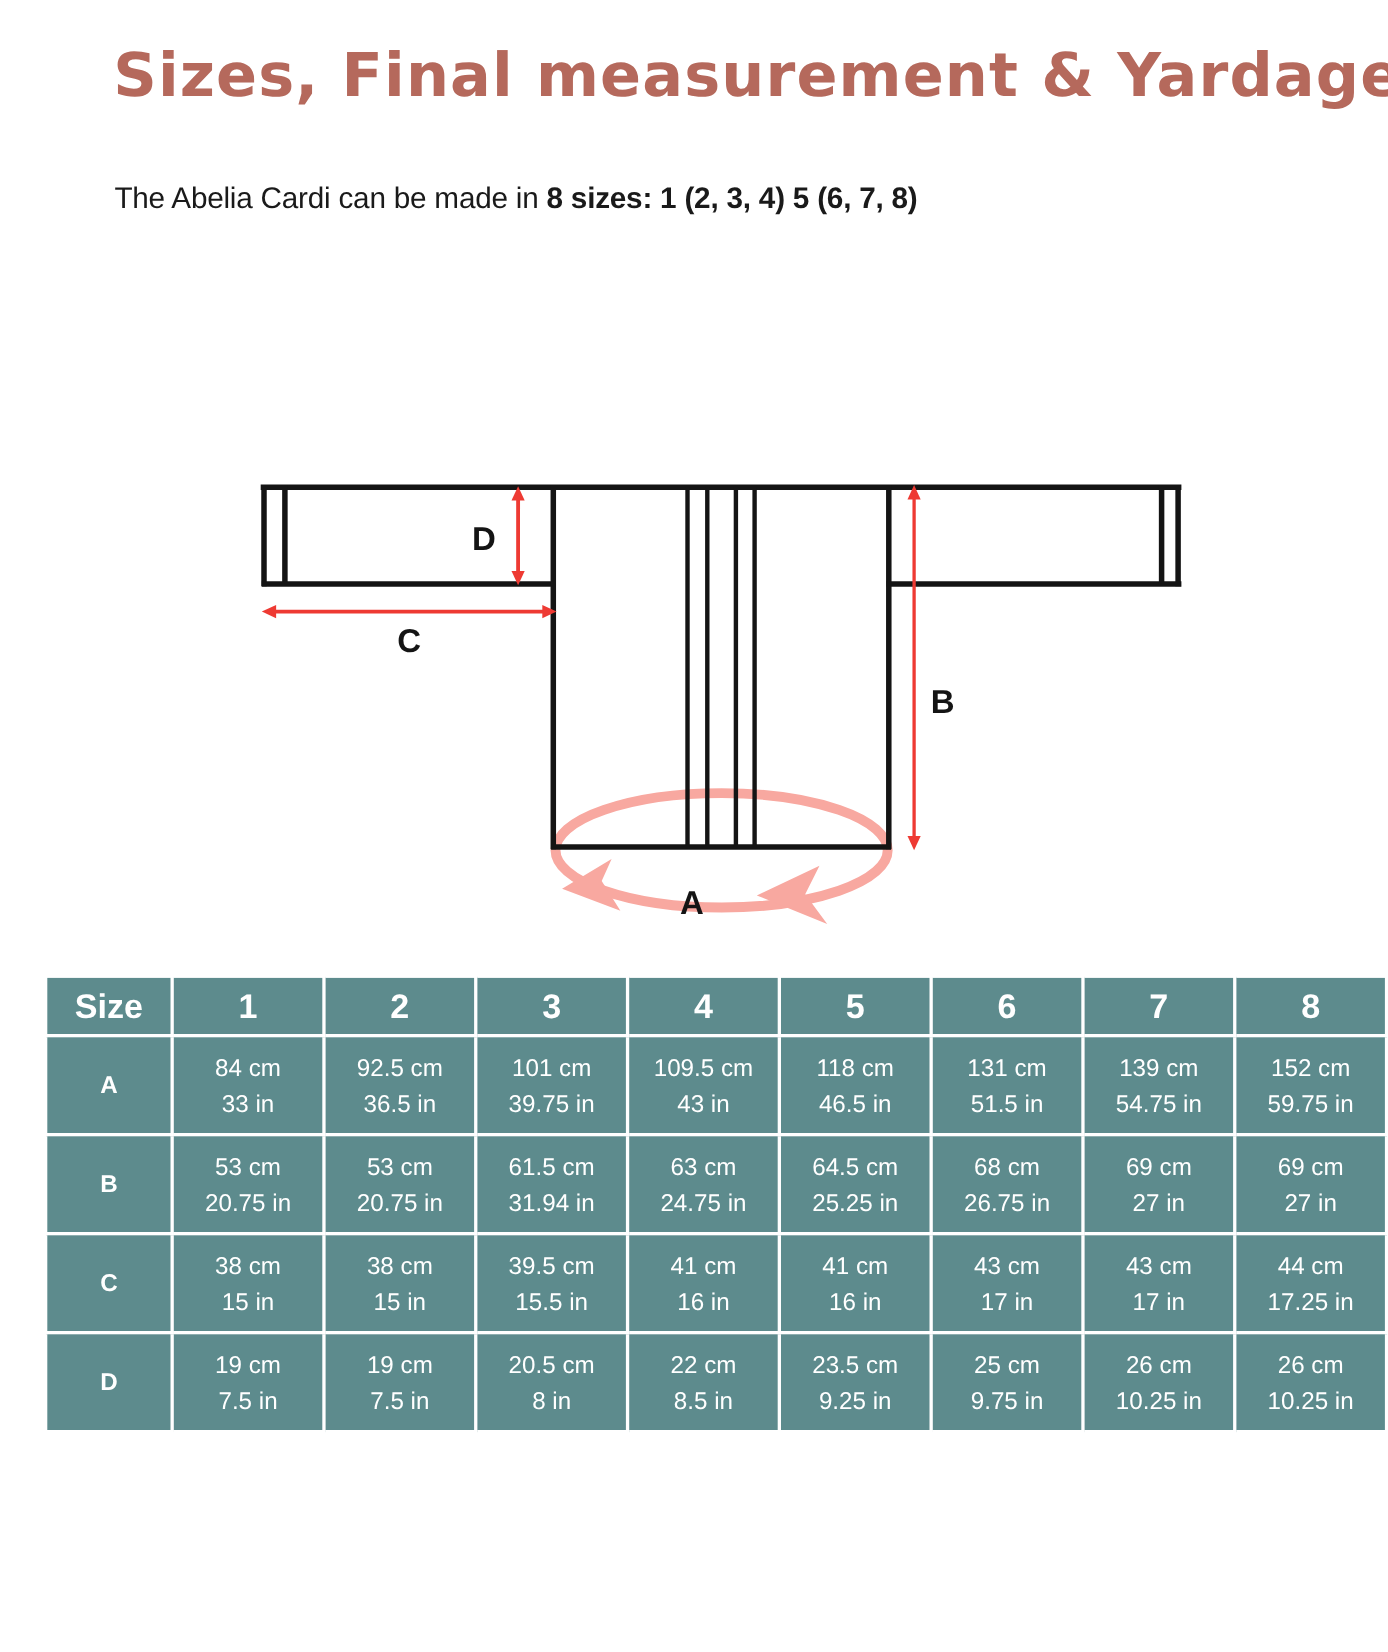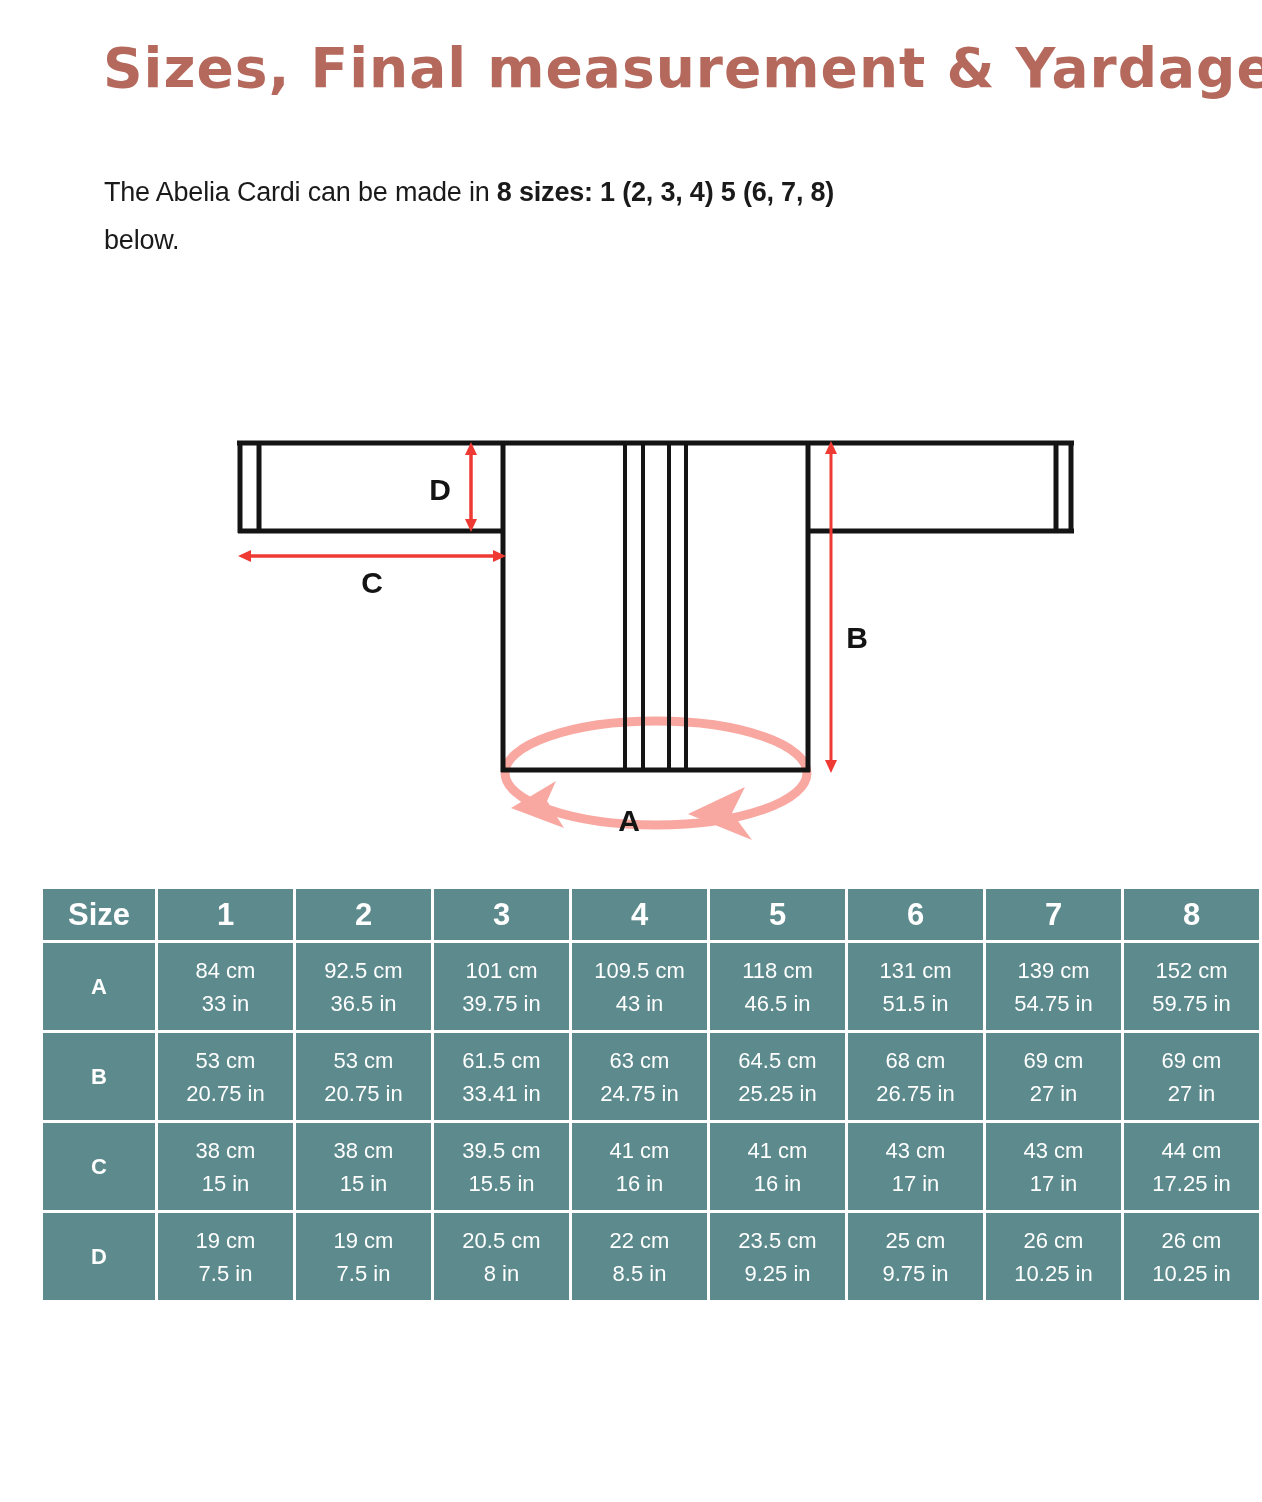--- a/index.html
+++ b/index.html
@@ -12,21 +12,21 @@
   }
   .page-title {
     position: absolute; left: 103px; top: 36px;
     margin: 0;
     font-family: "DejaVu Sans", sans-serif;
     font-size: 55px; font-weight: bold; letter-spacing: 1px;
     color: #b5695c;
     white-space: nowrap;
   }
   .intro {
-    position: absolute; left: 104px; top: 168px; width: 1110px;
+    position: absolute; left: 104px; top: 156px; width: 1110px;
   }
   .intro p {
     margin: 0; font-size: 27px; line-height: 48px;
     letter-spacing: -0.2px;
   }
   .intro b { font-weight: bold; }
   .schematic {
     position: absolute; left: 225px; top: 425px;
   }
   .size-table {
@@ -51,21 +51,20 @@
     white-space: pre-line;
   }
 </style>
 </head>
 <body>
 
 <h1 class="page-title">Sizes, Final measurement &amp; Yardage</h1>
 
 <div class="intro">
   <p><span>The Abelia Cardi can be made in </span><b>8 sizes: 1 (2, 3, 4) 5 (6, 7, 8)</b></p>
-  <p><span>below.</span></p>
 </div>
 
 <svg class="schematic" width="860" height="435" viewBox="225 425 860 435" xmlns="http://www.w3.org/2000/svg">
 
   <g>
     <ellipse cx="656" cy="773" rx="151" ry="52" fill="none" stroke="#f8a8a0" stroke-width="9"></ellipse>
     <polygon points="511,808 556,781 547,801 564,828" fill="#f8a8a0"></polygon>
     <polygon points="688,814 745,787 732,813 752,840" fill="#f8a8a0"></polygon>
   </g>
 
@@ -155,21 +154,21 @@
       <td>152 cm
 59.75 in</td>
     </tr>
     <tr class="mrow">
       <th>B</th>
       <td>53 cm
 20.75 in</td>
       <td>53 cm
 20.75 in</td>
       <td>61.5 cm
-33.41 in</td>
+31.94 in</td>
       <td>63 cm
 24.75 in</td>
       <td>64.5 cm
 25.25 in</td>
       <td>68 cm
 26.75 in</td>
       <td>69 cm
 27 in</td>
       <td>69 cm
 27 in</td>

